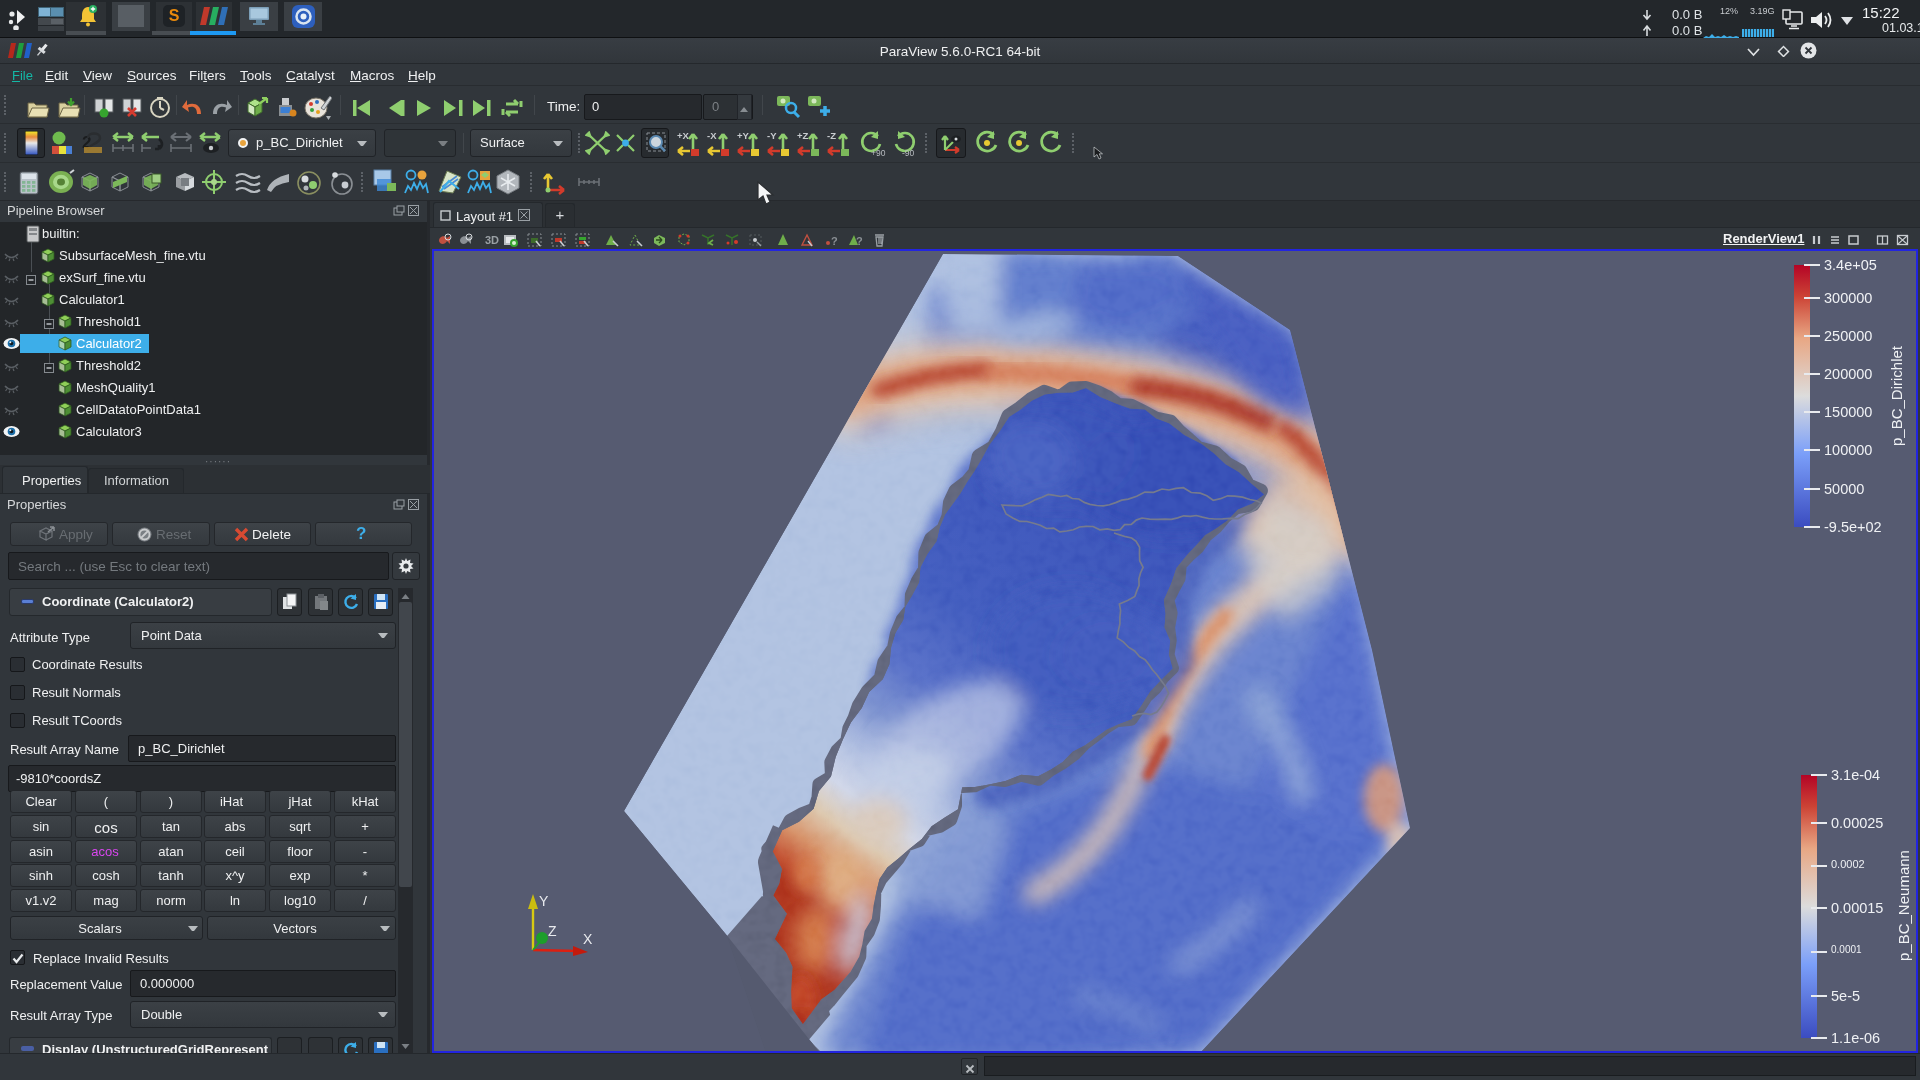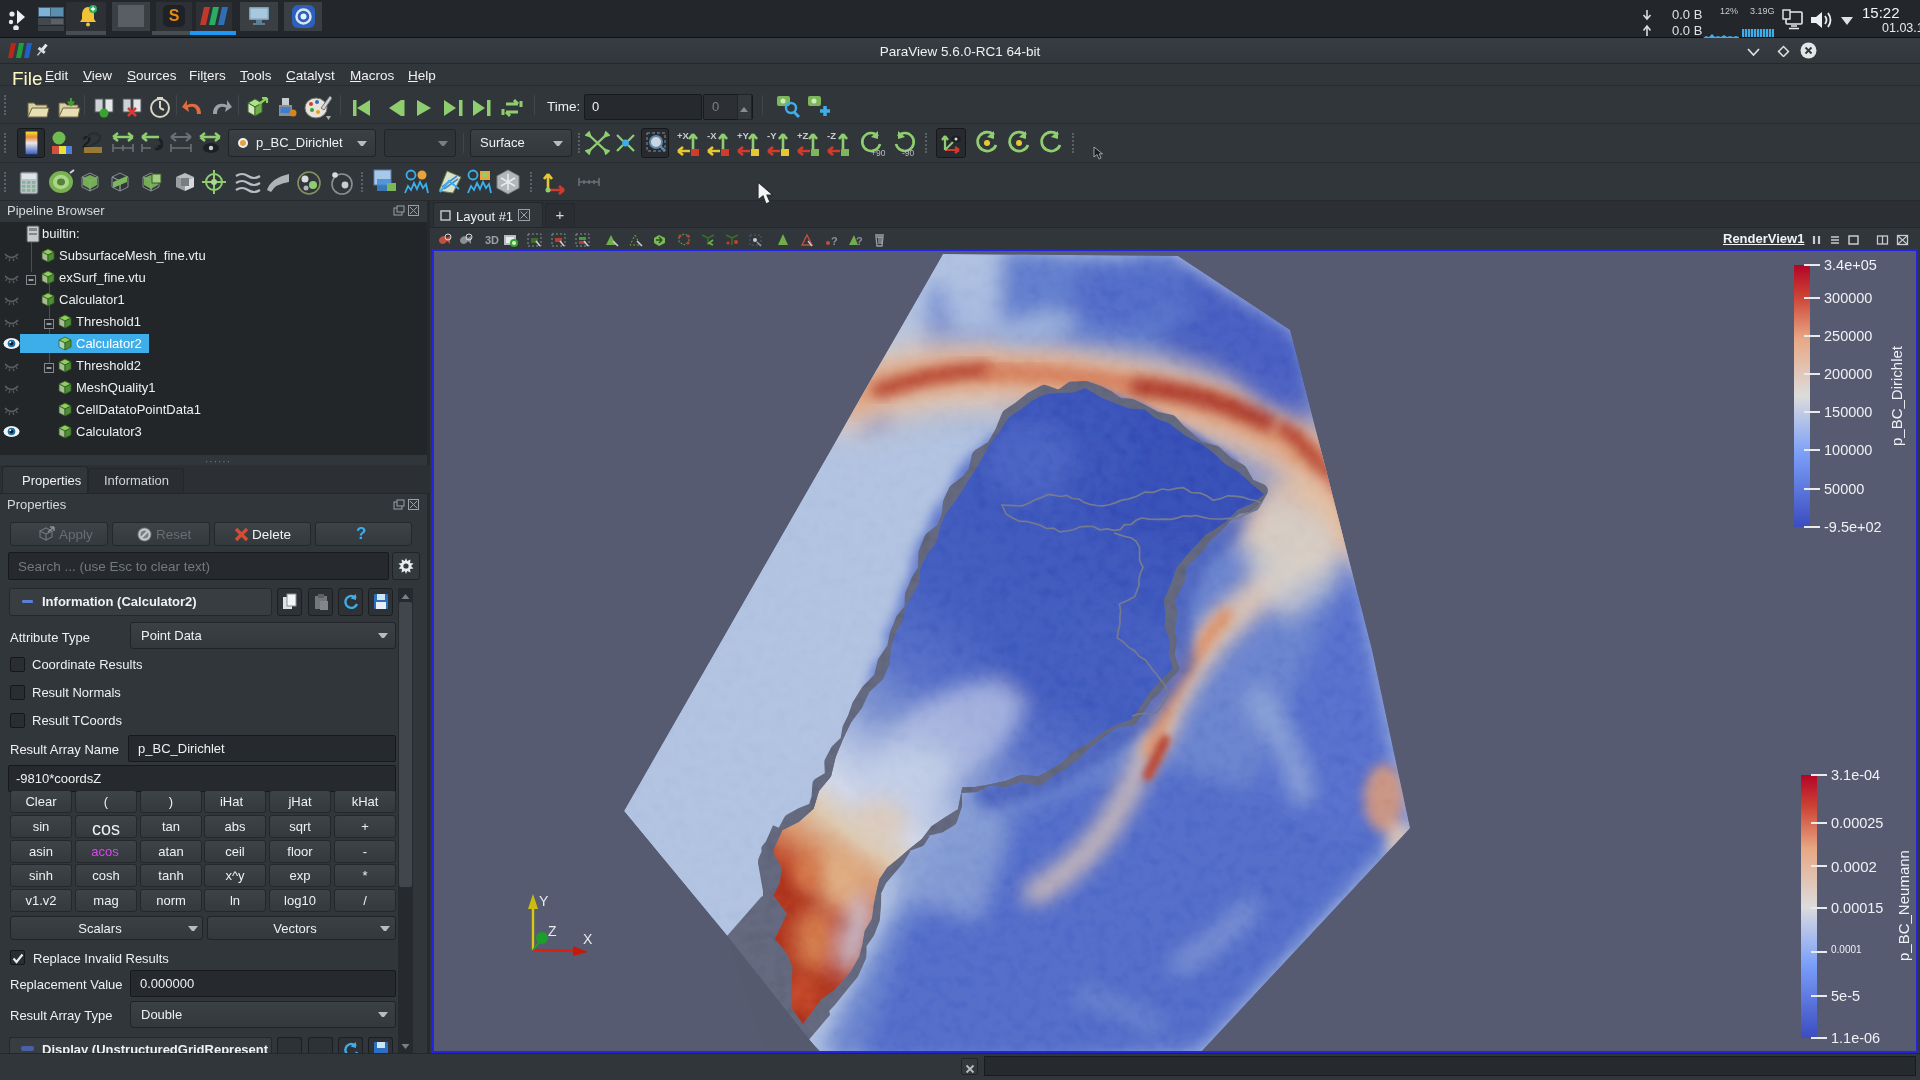--- a/index.html
+++ b/index.html
@@ -119,21 +119,21 @@
         <path d="M2 3 L7.5 9 L13 3" stroke="#dfe2e4" stroke-width="1.7" fill="none"></path>
       </svg></div>
 <div class="abs" style="left:1777px;top:45px;width:14px;height:12px;"><svg width="13" height="12">
         <rect x="3" y="3" width="7" height="7" fill="none" stroke="#dfe2e4" stroke-width="1.5" transform="rotate(45 6.5 6.5)"></rect>
       </svg></div>
 <div class="abs" style="left:1800px;top:42px;width:17px;height:17px;"><svg width="17" height="17">
         <circle cx="8.5" cy="8.5" r="8" fill="#e3e5e7"></circle>
       <path d="M5.5 5.5 L11.5 11.5 M11.5 5.5 L5.5 11.5" stroke="#31363b" stroke-width="1.8"></path>
       </svg></div>
 <div class="abs" style="left:0px;top:64px;width:1920px;height:22px;background:#31363b;border-bottom:1px solid #282c30;"></div>
-<div class="abs lbl" style="left:12px;top:68px;height:16px;color:#fef9c3;font-size:19px;"><span style="text-decoration:underline">F</span>ile</div>
+<div class="abs lbl" style="left:12px;top:68px;height:16px;color:#14b8a6;font-size:13px;"><span style="text-decoration:underline">F</span>ile</div>
 <div class="abs lbl" style="left:45px;top:68px;height:16px;color:#eff0f1;font-size:13.5px;"><span style="text-decoration:underline">E</span>dit</div>
 <div class="abs lbl" style="left:83px;top:68px;height:16px;color:#eff0f1;font-size:13.5px;"><span style="text-decoration:underline">V</span>iew</div>
 <div class="abs lbl" style="left:127px;top:68px;height:16px;color:#eff0f1;font-size:13.5px;"><span style="text-decoration:underline">S</span>ources</div>
 <div class="abs lbl" style="left:189px;top:68px;height:16px;color:#eff0f1;font-size:13.5px;">Fil<span style="text-decoration:underline">t</span>ers</div>
 <div class="abs lbl" style="left:240px;top:68px;height:16px;color:#eff0f1;font-size:13.5px;"><span style="text-decoration:underline">T</span>ools</div>
 <div class="abs lbl" style="left:286px;top:68px;height:16px;color:#eff0f1;font-size:13.5px;"><span style="text-decoration:underline">C</span>atalyst</div>
 <div class="abs lbl" style="left:350px;top:68px;height:16px;color:#eff0f1;font-size:13.5px;"><span style="text-decoration:underline">M</span>acros</div>
 <div class="abs lbl" style="left:408px;top:68px;height:16px;color:#eff0f1;font-size:13.5px;"><span style="text-decoration:underline">H</span>elp</div>
 <div class="abs" style="left:0px;top:86px;width:1920px;height:38px;background:#31363b;border-bottom:1px solid #292d31;"></div>
 <div class="abs" style="left:4px;top:95px;width:5px;height:20px;border-left:2px dotted #5c6167;"></div>
@@ -668,21 +668,21 @@
 <div class="abs" style="left:356px;top:524px;width:16px;height:20px;color:#3daee9;font-size:17px;font-weight:bold;">?</div>
 <div class="abs fld" style="left:8px;top:552px;width:381px;height:28px;"></div>
 <div class="abs" style="left:18px;top:559px;width:330px;height:16px;color:#74797e;font-size:13.5px;">Search ... (use Esc to clear text)</div>
 <div class="abs" style="left:392px;top:552px;width:28px;height:28px;background:#34393e;border:1px solid #202327;border-radius:3px;"></div>
 <div class="abs" style="left:397px;top:557px;width:18px;height:18px;"><svg width="18" height="18">
         <path d="M9 1 L10.2 4 L13.5 2.5 L13 6 L16.5 6.5 L14 9 L16.5 11.5 L13 12 L13.5 15.5 L10.2 14 L9 17 L7.8 14 L4.5 15.5 L5 12 L1.5 11.5 L4 9 L1.5 6.5 L5 6 L4.5 2.5 L7.8 4 Z" fill="#e8eaec"></path>
         <circle cx="9" cy="9" r="2.6" fill="#34393e"></circle>
       </svg></div>
 <div class="abs" style="left:9px;top:588px;width:263px;height:28px;background:#383d42;border:1px solid #24282c;border-radius:3px;"></div>
 <div class="abs" style="left:21px;top:599px;width:13px;height:5px;background:#5a7fd4;border:1px solid #2a3a6a;border-radius:2px;"></div>
-<div class="abs" style="left:42px;top:594px;width:220px;height:16px;color:#f0f1f2;font-weight:bold;">Information (Calculator2)</div>
+<div class="abs" style="left:42px;top:594px;width:220px;height:16px;color:#f0f1f2;font-weight:bold;">Coordinate (Calculator2)</div>
 <div class="abs" style="left:277px;top:588px;width:25px;height:28px;background:#2e3236;border:1px solid #1c1f22;border-radius:3px;"></div>
 <div class="abs" style="left:308px;top:588px;width:25px;height:28px;background:#2e3236;border:1px solid #1c1f22;border-radius:3px;"></div>
 <div class="abs" style="left:338px;top:588px;width:25px;height:28px;background:#2e3236;border:1px solid #1c1f22;border-radius:3px;"></div>
 <div class="abs" style="left:368px;top:588px;width:25px;height:28px;background:#2e3236;border:1px solid #1c1f22;border-radius:3px;"></div>
 <div class="abs" style="left:282px;top:593px;width:16px;height:18px;"><svg width="16" height="18">
         <rect x="1" y="4" width="9" height="12" fill="#dfe2e4"></rect>
         <rect x="5" y="1" width="9" height="12" fill="#f4f5f6" stroke="#8a8f94"></rect>
       </svg></div>
 <div class="abs" style="left:313px;top:593px;width:16px;height:18px;"><svg width="16" height="18" opacity="0.5">
         <rect x="2" y="3" width="12" height="13" fill="#b8bcc0"></rect>
@@ -729,21 +729,21 @@
 <div class="abs" style="left:140px;top:794px;width:62px;height:16px;text-align:center;color:#eff0f1;font-size:13px;">)</div>
 <div class="abs btn" style="left:204px;top:790px;width:62px;height:23px;"></div>
 <div class="abs" style="left:204px;top:794px;width:55px;height:16px;text-align:center;color:#eff0f1;font-size:13px;">iHat</div>
 <div class="abs btn" style="left:269px;top:790px;width:62px;height:23px;"></div>
 <div class="abs" style="left:269px;top:794px;width:62px;height:16px;text-align:center;color:#eff0f1;font-size:13px;">jHat</div>
 <div class="abs btn" style="left:334px;top:790px;width:62px;height:23px;"></div>
 <div class="abs" style="left:334px;top:794px;width:62px;height:16px;text-align:center;color:#eff0f1;font-size:13px;">kHat</div>
 <div class="abs btn" style="left:10px;top:815px;width:62px;height:23px;"></div>
 <div class="abs" style="left:10px;top:819px;width:62px;height:16px;text-align:center;color:#eff0f1;font-size:13px;">sin</div>
 <div class="abs btn" style="left:75px;top:815px;width:62px;height:23px;"></div>
-<div class="abs" style="left:75px;top:819px;width:62px;height:16px;text-align:center;color:#eff0f1;font-size:18px;">cos</div>
+<div class="abs" style="left:75px;top:819px;width:62px;height:16px;text-align:center;color:#eff0f1;font-size:15px;">cos</div>
 <div class="abs btn" style="left:140px;top:815px;width:62px;height:23px;"></div>
 <div class="abs" style="left:140px;top:819px;width:62px;height:16px;text-align:center;color:#eff0f1;font-size:13px;">tan</div>
 <div class="abs btn" style="left:204px;top:815px;width:62px;height:23px;"></div>
 <div class="abs" style="left:204px;top:819px;width:62px;height:16px;text-align:center;color:#eff0f1;font-size:13px;">abs</div>
 <div class="abs btn" style="left:269px;top:815px;width:62px;height:23px;"></div>
 <div class="abs" style="left:269px;top:819px;width:62px;height:16px;text-align:center;color:#eff0f1;font-size:13px;">sqrt</div>
 <div class="abs btn" style="left:334px;top:815px;width:62px;height:23px;"></div>
 <div class="abs" style="left:334px;top:819px;width:62px;height:16px;text-align:center;color:#eff0f1;font-size:13px;">+</div>
 <div class="abs btn" style="left:10px;top:840px;width:62px;height:23px;"></div>
 <div class="abs" style="left:10px;top:844px;width:62px;height:16px;text-align:center;color:#eff0f1;font-size:13px;">asin</div>
@@ -1065,21 +1065,21 @@
 <div class="abs" style="left:1824px;top:481px;width:80px;height:16px;color:#eff1f4;font-size:14.5px;">50000</div>
 <div class="abs" style="left:1804px;top:526px;width:16px;height:2px;background:#e8eaee;"></div>
 <div class="abs" style="left:1824px;top:519px;width:80px;height:16px;color:#eff1f4;font-size:14.5px;">-9.5e+02</div>
 <div class="abs" style="left:1888px;top:326px;width:20px;height:140px;color:#eff1f4;font-size:15px;writing-mode:vertical-rl;transform:rotate(180deg);text-align:center;">p_BC_Dirichlet</div>
 <div class="abs" style="left:1801px;top:775px;width:16px;height:263px;background:linear-gradient(to top,#3b4cc0 0%,#7b9ff9 28%,#dcdcdc 50%,#e8a784 72%,#cc4335 88%,#b40426 100%);"></div>
 <div class="abs" style="left:1811px;top:774px;width:16px;height:2px;background:#e8eaee;"></div>
 <div class="abs" style="left:1831px;top:767px;width:80px;height:16px;color:#eff1f4;font-size:14.5px;">3.1e-04</div>
 <div class="abs" style="left:1811px;top:822px;width:16px;height:2px;background:#e8eaee;"></div>
 <div class="abs" style="left:1831px;top:815px;width:80px;height:16px;color:#eff1f4;font-size:14.5px;">0.00025</div>
 <div class="abs" style="left:1811px;top:865px;width:16px;height:2px;background:#e8eaee;"></div>
-<div class="abs" style="left:1831px;top:858px;width:80px;height:16px;color:#eff1f4;font-size:15px;">0.0002</div>
+<div class="abs" style="left:1831px;top:858px;width:80px;height:16px;color:#eff1f4;font-size:11px;">0.0002</div>
 <div class="abs" style="left:1811px;top:907px;width:16px;height:2px;background:#e8eaee;"></div>
 <div class="abs" style="left:1831px;top:900px;width:80px;height:16px;color:#eff1f4;font-size:14.5px;">0.00015</div>
 <div class="abs" style="left:1811px;top:951px;width:16px;height:2px;background:#e8eaee;"></div>
 <div class="abs" style="left:1831px;top:944px;width:80px;height:16px;color:#eff1f4;font-size:10px;">0.0001</div>
 <div class="abs" style="left:1811px;top:995px;width:16px;height:2px;background:#e8eaee;"></div>
 <div class="abs" style="left:1831px;top:988px;width:80px;height:16px;color:#eff1f4;font-size:14.5px;">5e-5</div>
 <div class="abs" style="left:1811px;top:1037px;width:16px;height:2px;background:#e8eaee;"></div>
 <div class="abs" style="left:1831px;top:1030px;width:80px;height:16px;color:#eff1f4;font-size:14.5px;">1.1e-06</div>
 <div class="abs" style="left:1895px;top:836px;width:20px;height:140px;color:#eff1f4;font-size:15px;writing-mode:vertical-rl;transform:rotate(180deg);text-align:center;">p_BC_Neumann</div>
 <div class="abs" style="left:505px;top:880px;width:110px;height:90px;"><svg width="110" height="90">

